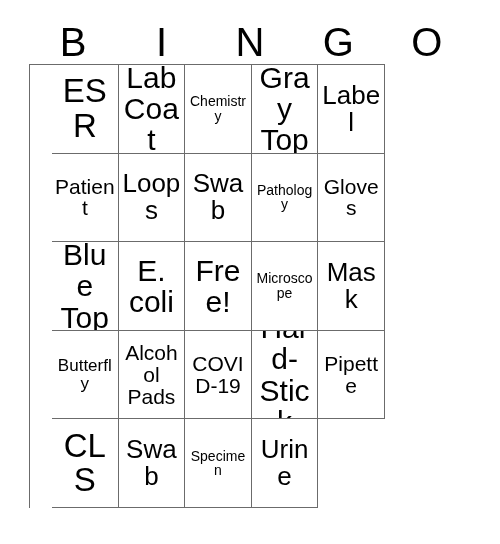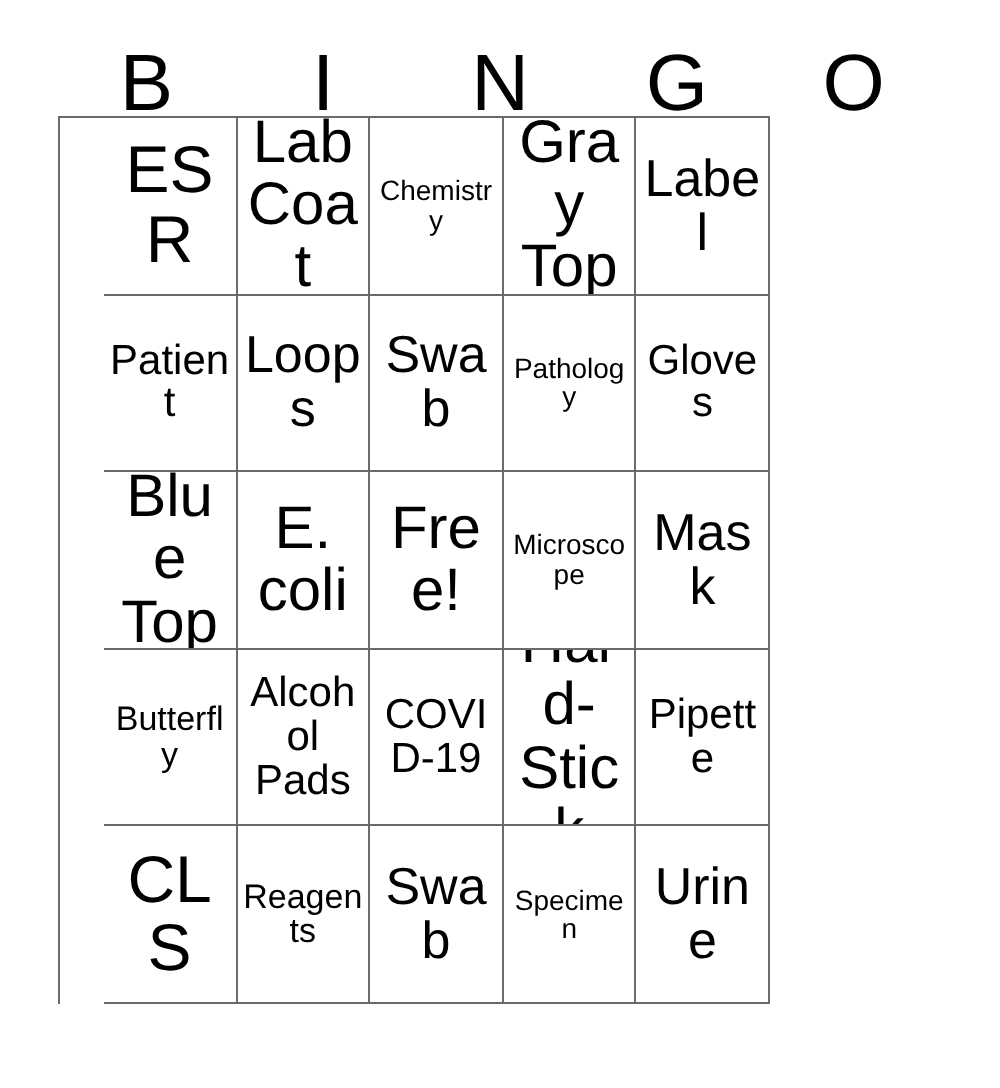--- a/index.html
+++ b/index.html
@@ -36,21 +36,21 @@
     font-size: 40px;
     line-height: 1;
     font-weight: 400;
     color: #000;
     letter-spacing: 0;
   }
   
   #grid {
     position: absolute;
     left: 29px;
-    top: 58px;
+    top: 64px;
     width: 356px;
     height: 444px;
     display: grid;
     grid-template-columns: repeat(5, 1fr);
     grid-template-rows: repeat(5, 1fr);
     border-top: 1px solid #6b6b6b;
     border-left: 1px solid #6b6b6b;
     box-sizing: border-box;
     background: #ffffff;
     padding-left: 22px;
@@ -158,23 +158,20 @@
       <span class="cell-text fs-lg">Hard-Stick</span>
     </div>
     <div class="cell">
       <span class="cell-text fs-sm">Pipette</span>
     </div>
 
     <div class="cell">
       <span class="cell-text fs-xl">CLS</span>
     </div>
     <div class="cell">
-      <span class="cell-text fs-xs">Reagents</span>
-    </div>
-    <div class="cell">
       <span class="cell-text fs-md">Swab</span>
     </div>
     <div class="cell">
       <span class="cell-text fs-xxs">Specimen</span>
     </div>
     <div class="cell">
       <span class="cell-text fs-md">Urine</span>
     </div>
 
   </div>

